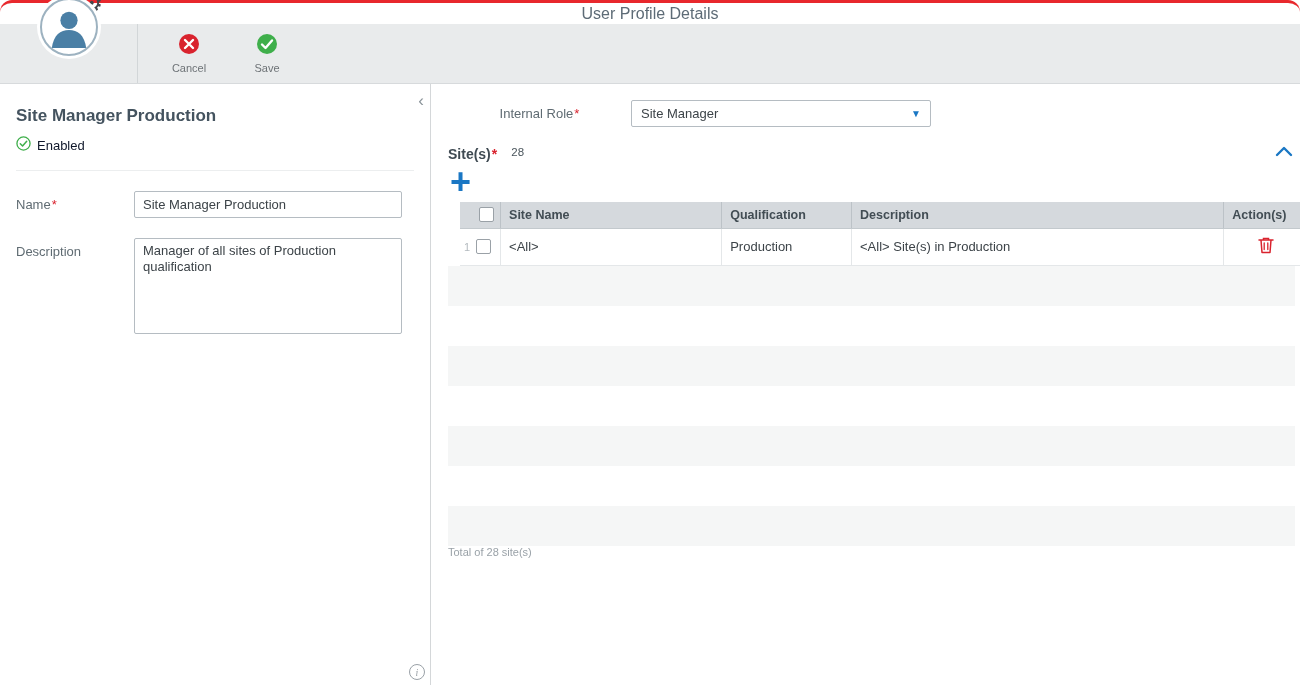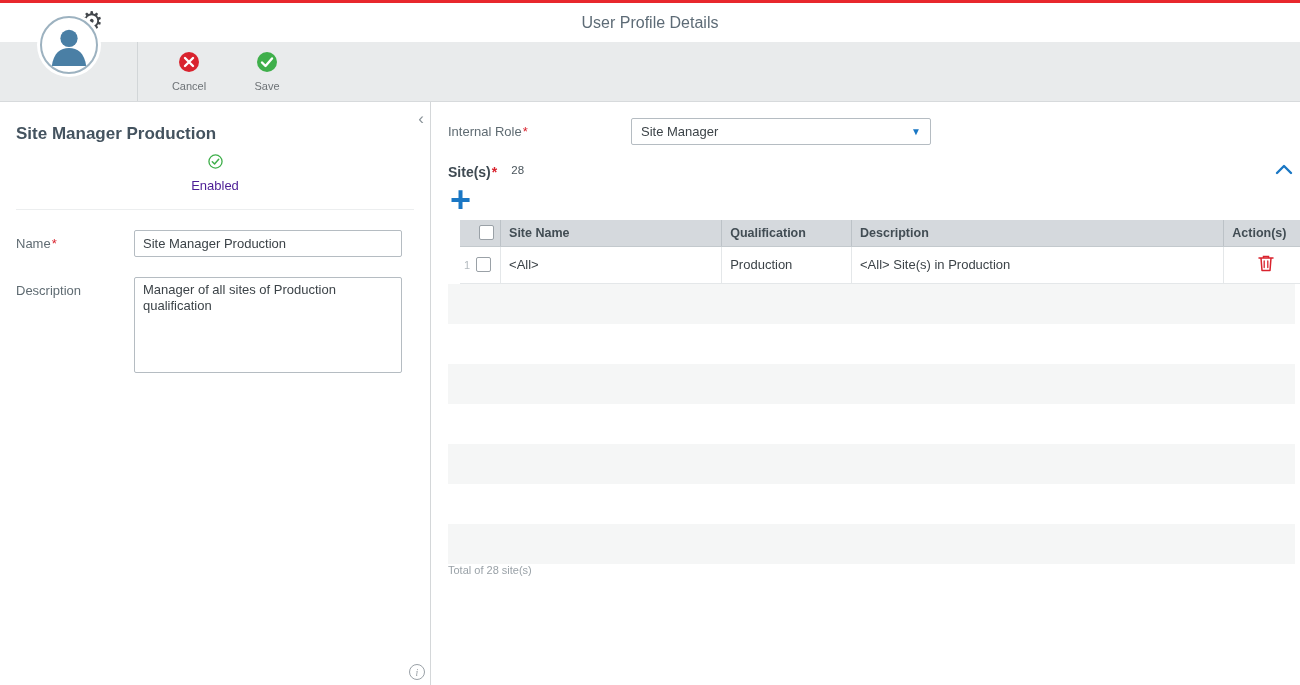--- a/index.html
+++ b/index.html
@@ -7,25 +7,25 @@
   body {
     font-family: "Liberation Sans", sans-serif;
     background: #ffffff;
     color: #3c4348;
   }
   .app { width: 1300px; height: 685px; display: flex; flex-direction: column; }
 
   
   .header { position: relative; flex: 0 0 auto; }
   .titlebar {
-    height: 42px;
+    height: 24px;
     border-top: 3px solid #e8282d;
     background: #ffffff;
     display: flex; align-items: center; justify-content: center;
-    font-size: 16px; color: #5d6b76;
+    font-size: 16px; color: #5d6b76; border-radius: 13px;
   }
   .toolbar {
     height: 60px;
     background: #e9ebec;
     border-bottom: 1px solid #d7dadc;
     display: flex; align-items: center;
     padding-left: 150px;
     position: relative;
   }
   .toolbar-vsep {
@@ -66,21 +66,21 @@
   }
   .collapse-left {
     position: absolute; top: 8px; right: 6px;
     color: #8a9399; font-size: 17px; cursor: pointer; line-height: 1;
   }
   .profile-title { font-size: 17px; font-weight: 700; color: #44535f; margin-top: 6px; }
   .enabled-row {
     display: flex; align-items: center; gap: 6px;
     margin-top: 10px; padding-bottom: 16px;
     border-bottom: 1px solid #eceeef;
-    font-size: 13px; color: #4c1d95; flex-direction: column;
+    font-size: 13px; color: #0f172a;
   }
   .form { margin-top: 20px; }
   .form-row { display: flex; margin-bottom: 20px; }
   .form-row > label {
     width: 118px; flex: 0 0 118px;
     font-size: 13px; color: #5f6b72; padding-top: 6px;
   }
   .req { color: #d9232e; margin-left: 1px; }
   .text-input {
     width: 268px; height: 27px;
@@ -100,21 +100,21 @@
     position: absolute; right: 5px; bottom: 5px;
     width: 16px; height: 16px; border-radius: 50%;
     border: 1px solid #9aa1a7; color: #9aa1a7;
     font-size: 10px; font-style: italic; font-family: "Liberation Serif", serif;
     display: flex; align-items: center; justify-content: center;
     cursor: pointer;
   }
 
   
   .right-panel { flex: 1 1 auto; padding: 16px 17px 0 17px; background: #ffffff; }
-  .role-row { display: flex; align-items: center; }
+  .role-row { display: flex; align-items: center; text-align: center; }
   .role-row > label { width: 183px; flex: 0 0 183px; font-size: 13px; color: #5f6b72; }
   .dropdown {
     width: 300px; height: 27px;
     border: 1px solid #b5bcc2; border-radius: 2px; background: #ffffff;
     display: flex; align-items: center; justify-content: space-between;
     padding: 0 9px; font-size: 13px; color: #3c4348; cursor: pointer;
   }
   .dd-arrow { color: #1a77c4; font-size: 10px; }
 
   .sites-header { margin-top: 19px; display: flex; align-items: flex-start; }

